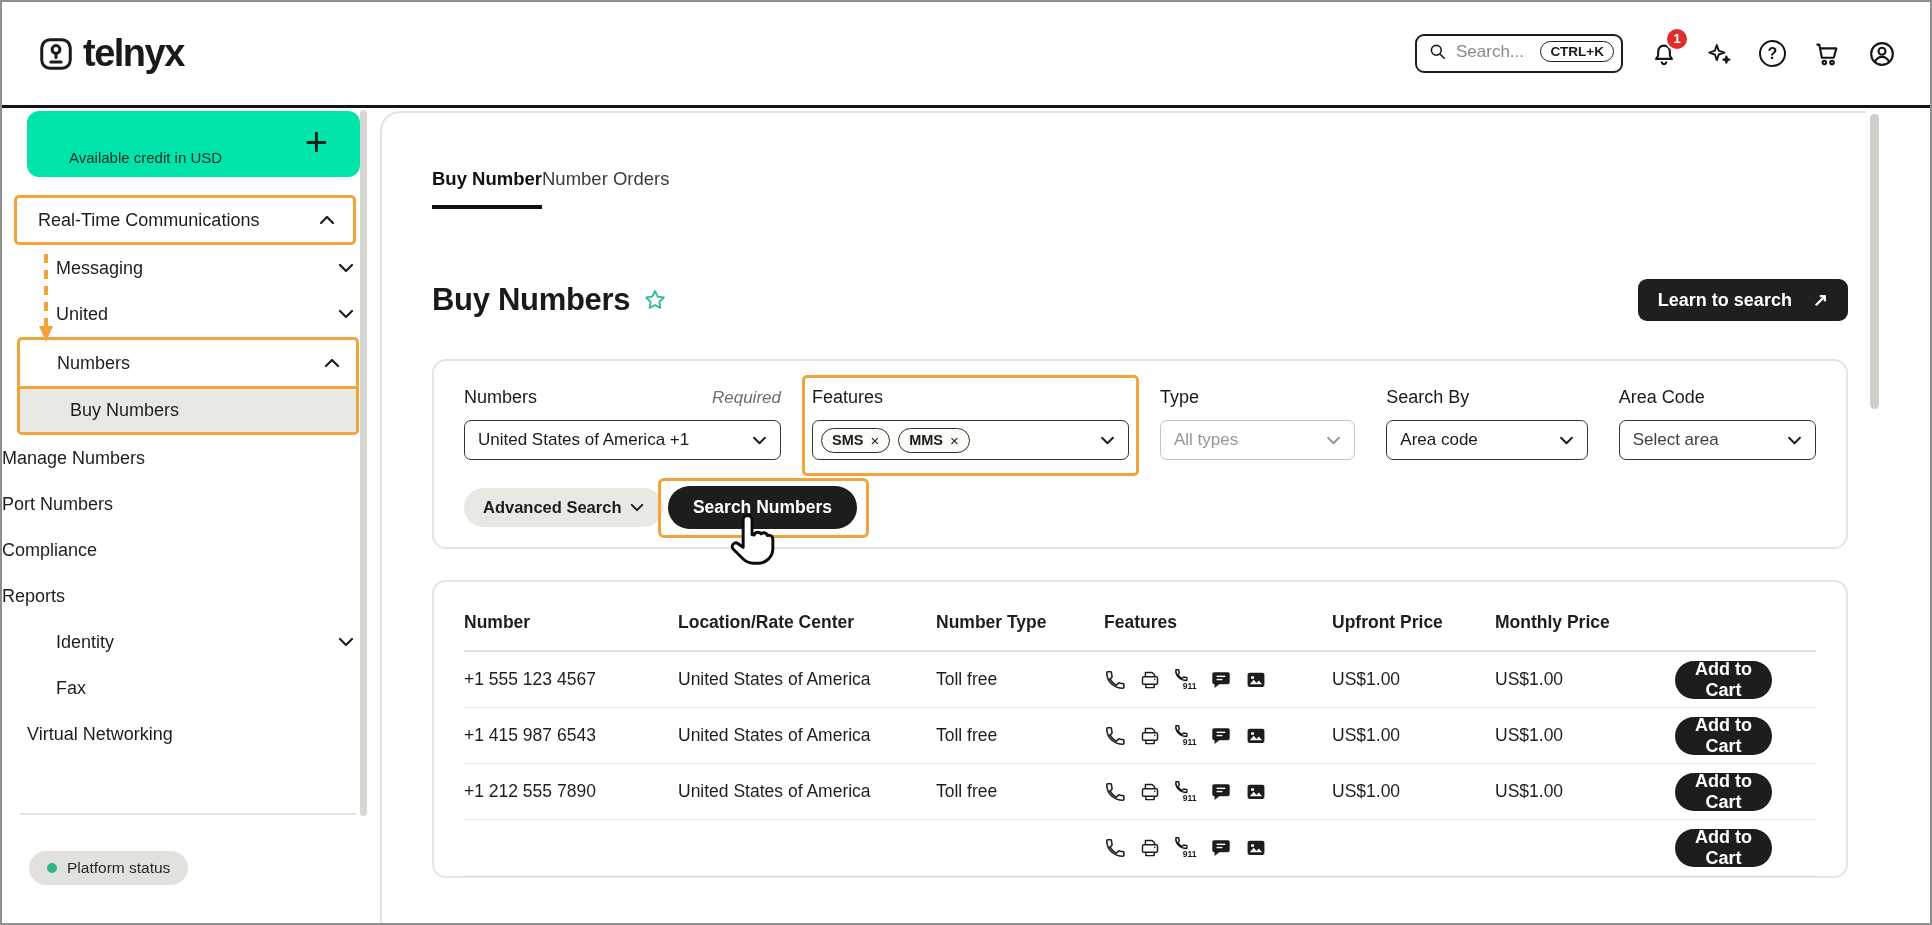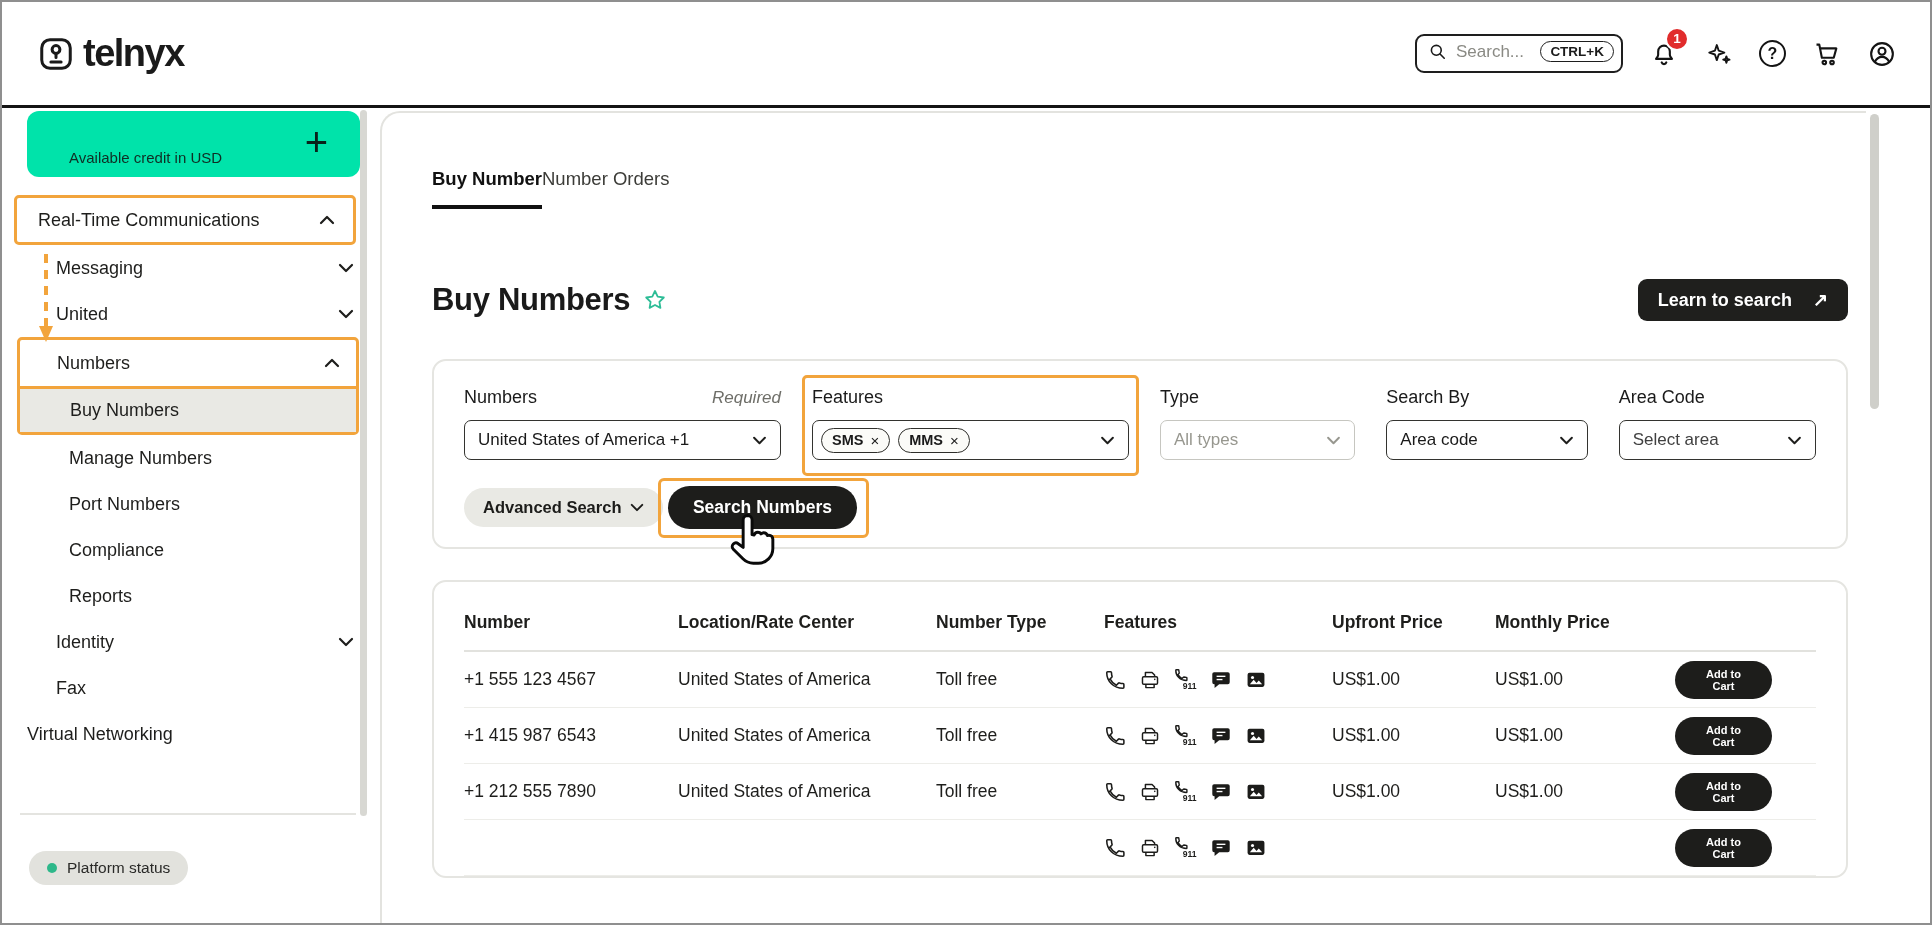--- a/index.html
+++ b/index.html
@@ -50,21 +50,21 @@
     font-size:40px; font-weight:300; color:#08231A; background:none; border:none; line-height:1;
     font-family:"Liberation Sans", sans-serif; cursor:pointer;
   }
   .nav { margin-top:18px; }
   .nav-item {
     height:46px; display:flex; align-items:center; font-size:18px; color:#1E1E1C;
     padding-right:26px; cursor:pointer; position:relative;
   }
   .lv1 { padding-left:25px; }
   .lv2 { padding-left:54px; }
-  .lv3 { padding-left:67px; }
+  .lv3 { }
   .chev { margin-left:auto; color:#1E1E1C; width:16px; height:10px; }
   .chev-up { transform:rotate(180deg); }
   .rtc-annot { margin:0 24px 0 12px; border:3px solid #F2A43C; border-radius:5px; }
   .rtc-annot .nav-item { padding-left:21px; height:44px; padding-right:18px; }
   .numbers-annot { margin:0 21px 0 15px; border:3px solid #F2A43C; border-radius:5px; }
   .numbers-annot .lv2 { padding-left:37px; padding-right:16px; }
   .numbers-annot .lv3 { padding-left:50px; border-top:3px solid #F2A43C; background:#E9E9E4; }
   .arrow-annot { position:absolute; left:36px; top:146px; width:22px; height:92px; pointer-events:none; }
   .sidebar-divider { position:absolute; left:18px; right:24px; top:705px; border-top:2px solid #E4E4E0; }
   .status-pill {
@@ -144,21 +144,21 @@
     display:grid; grid-template-columns:214px 258px 168px 228px 163px 180px 1fr;
     align-items:center; height:56px; border-bottom:1.5px solid #EDEDE9;
   }
   .thead { height:58px; font-weight:bold; font-size:18px; border-bottom:2px solid #E2E2DE; }
   .thead > div { font-weight:bold; }
   .tcell { font-size:17.5px; color:#1E1E1C; }
   .ficons { display:flex; gap:13px; align-items:center; color:#1C1C1A; }
   .action-cell { display:flex; justify-content:flex-end; padding-right:44px; }
   .add-btn {
     background:#1D1D1B; color:#fff; height:38px; border:none; border-radius:999px; padding:0 19px;
-    font-size:11px; font-weight:bold; font-family:"Liberation Sans", sans-serif; display:flex; align-items:center; cursor:pointer;
+    font-size:18px; font-weight:bold; font-family:"Liberation Sans", sans-serif; display:flex; align-items:center; cursor:pointer;
   }
 </style>
 </head>
 <body>
 
 <svg width="0" height="0" style="position:absolute">
   <defs>
     <symbol id="i-chev" viewBox="0 0 16 10">
         <polyline points="2,2 8,8 14,2" fill="none" stroke="currentColor" stroke-width="2.2" stroke-linecap="round" stroke-linejoin="round"></polyline>
       </symbol>

